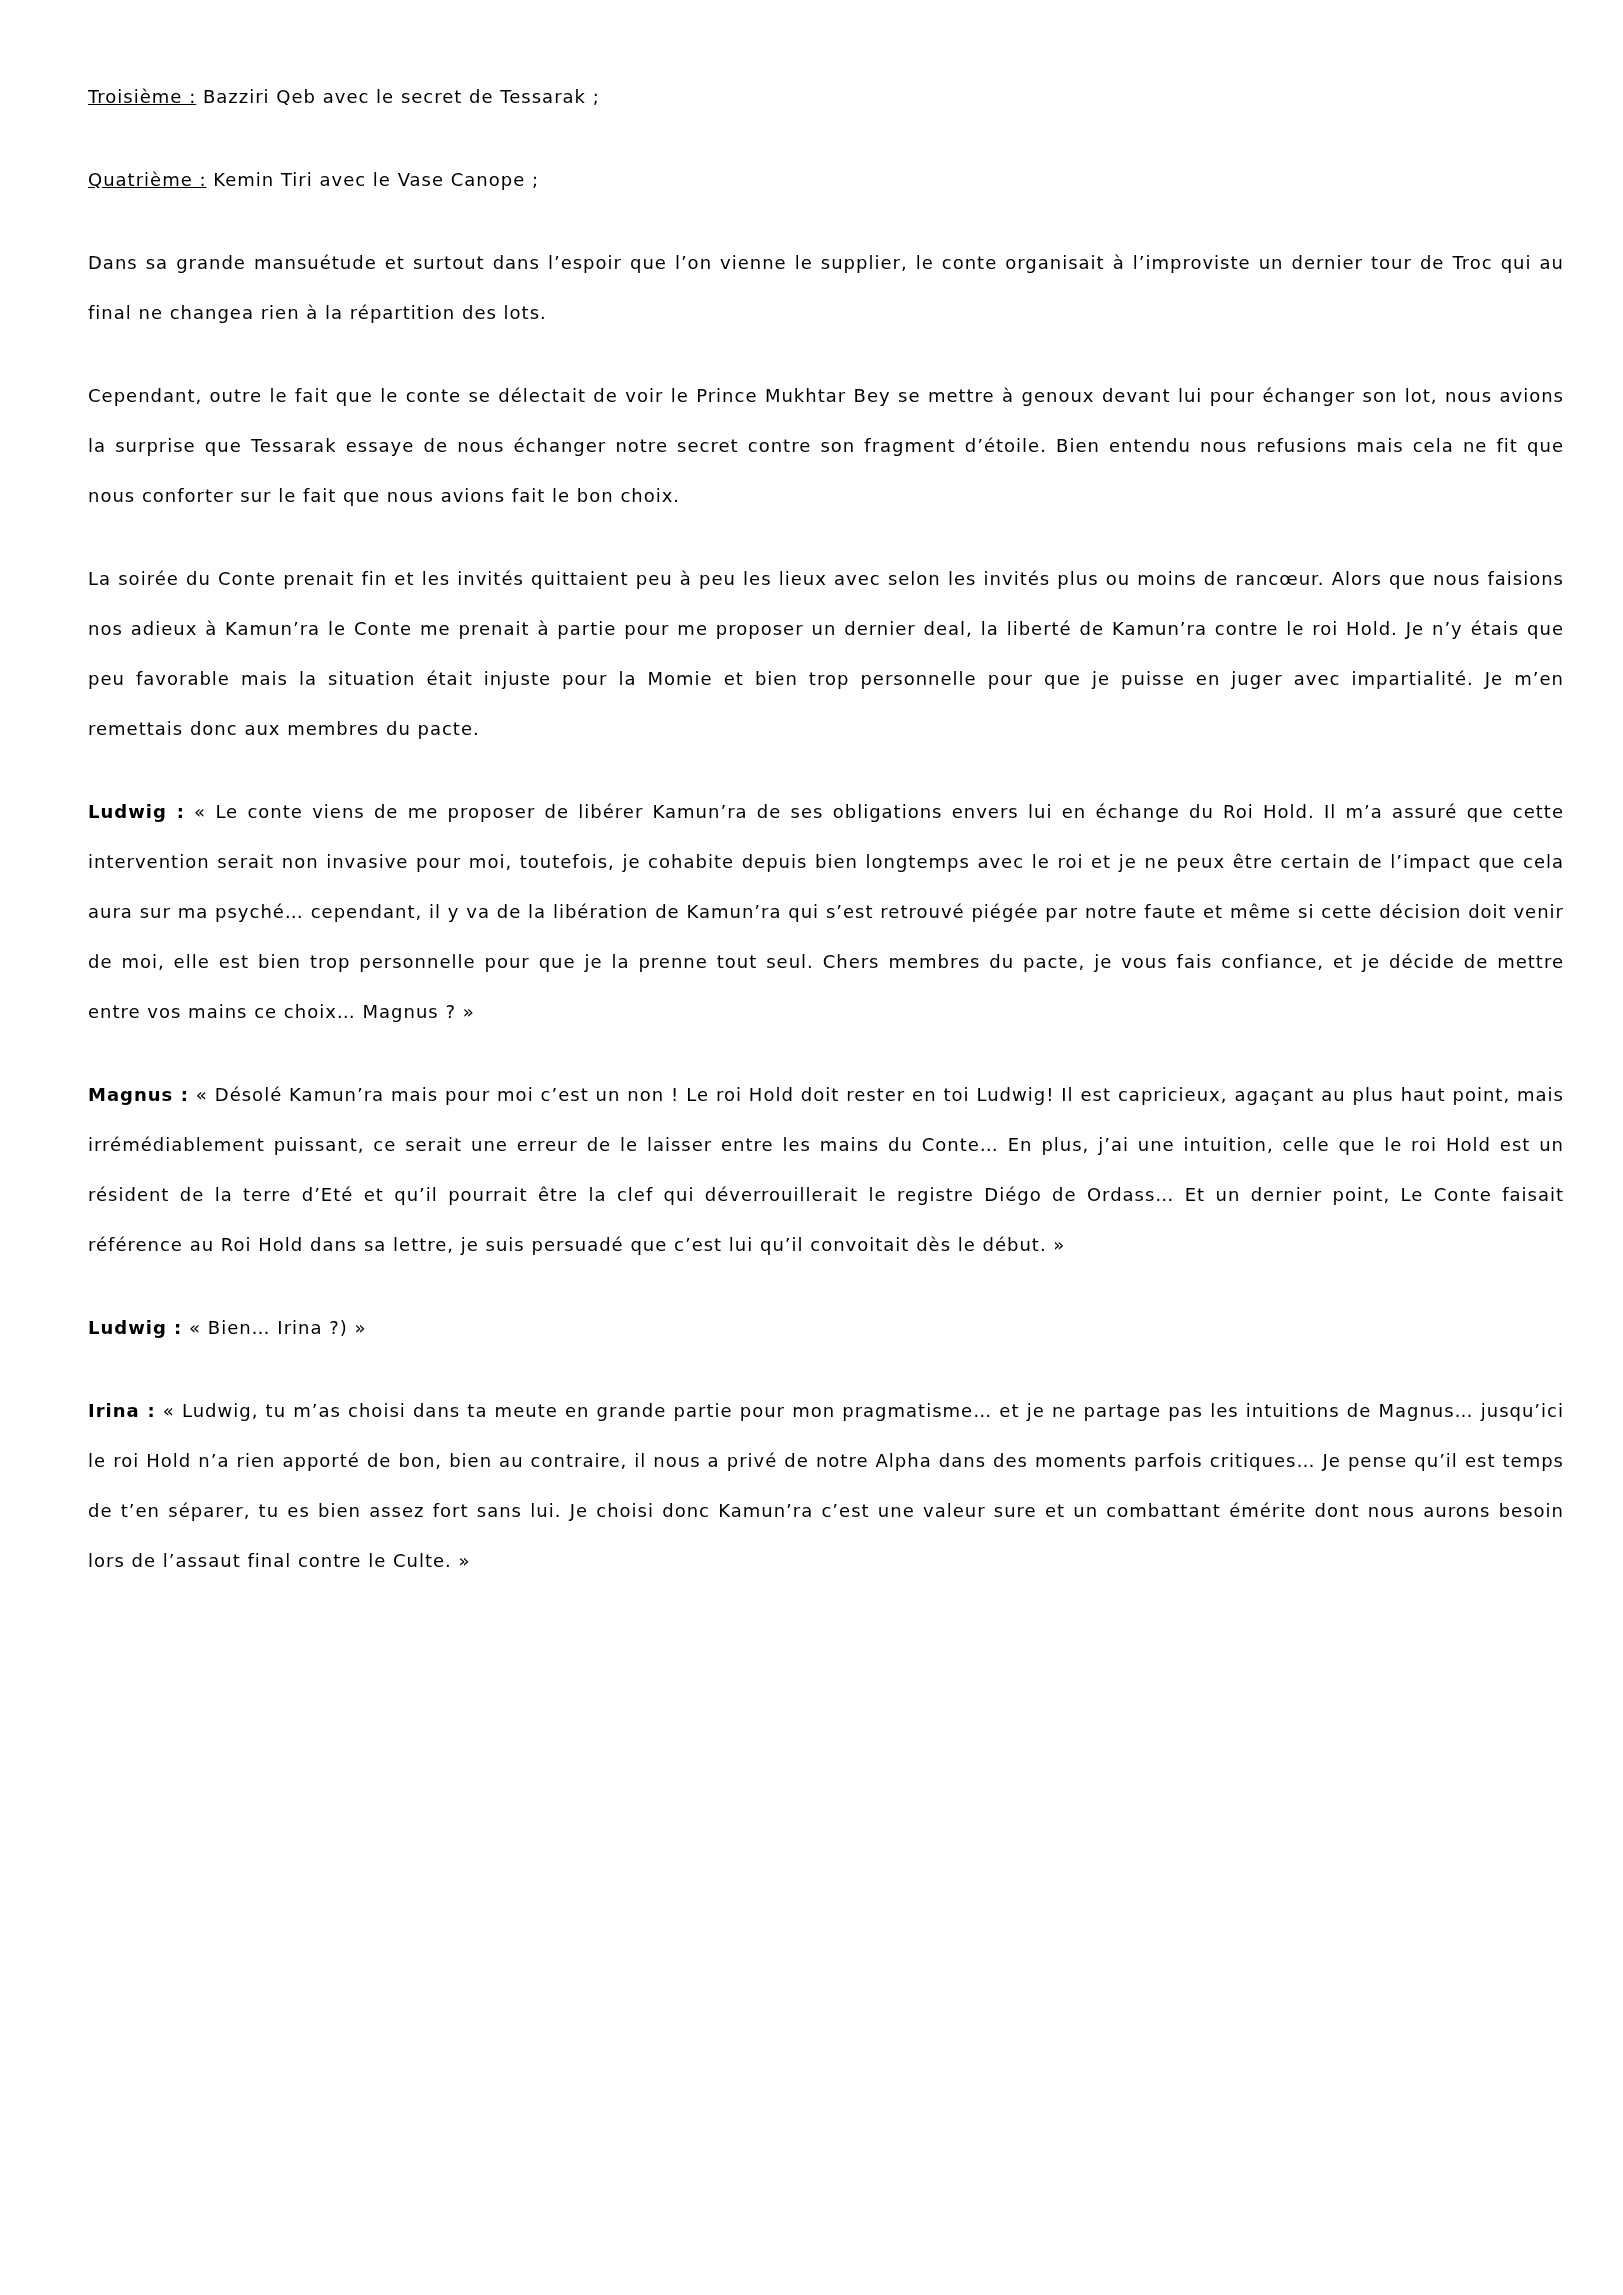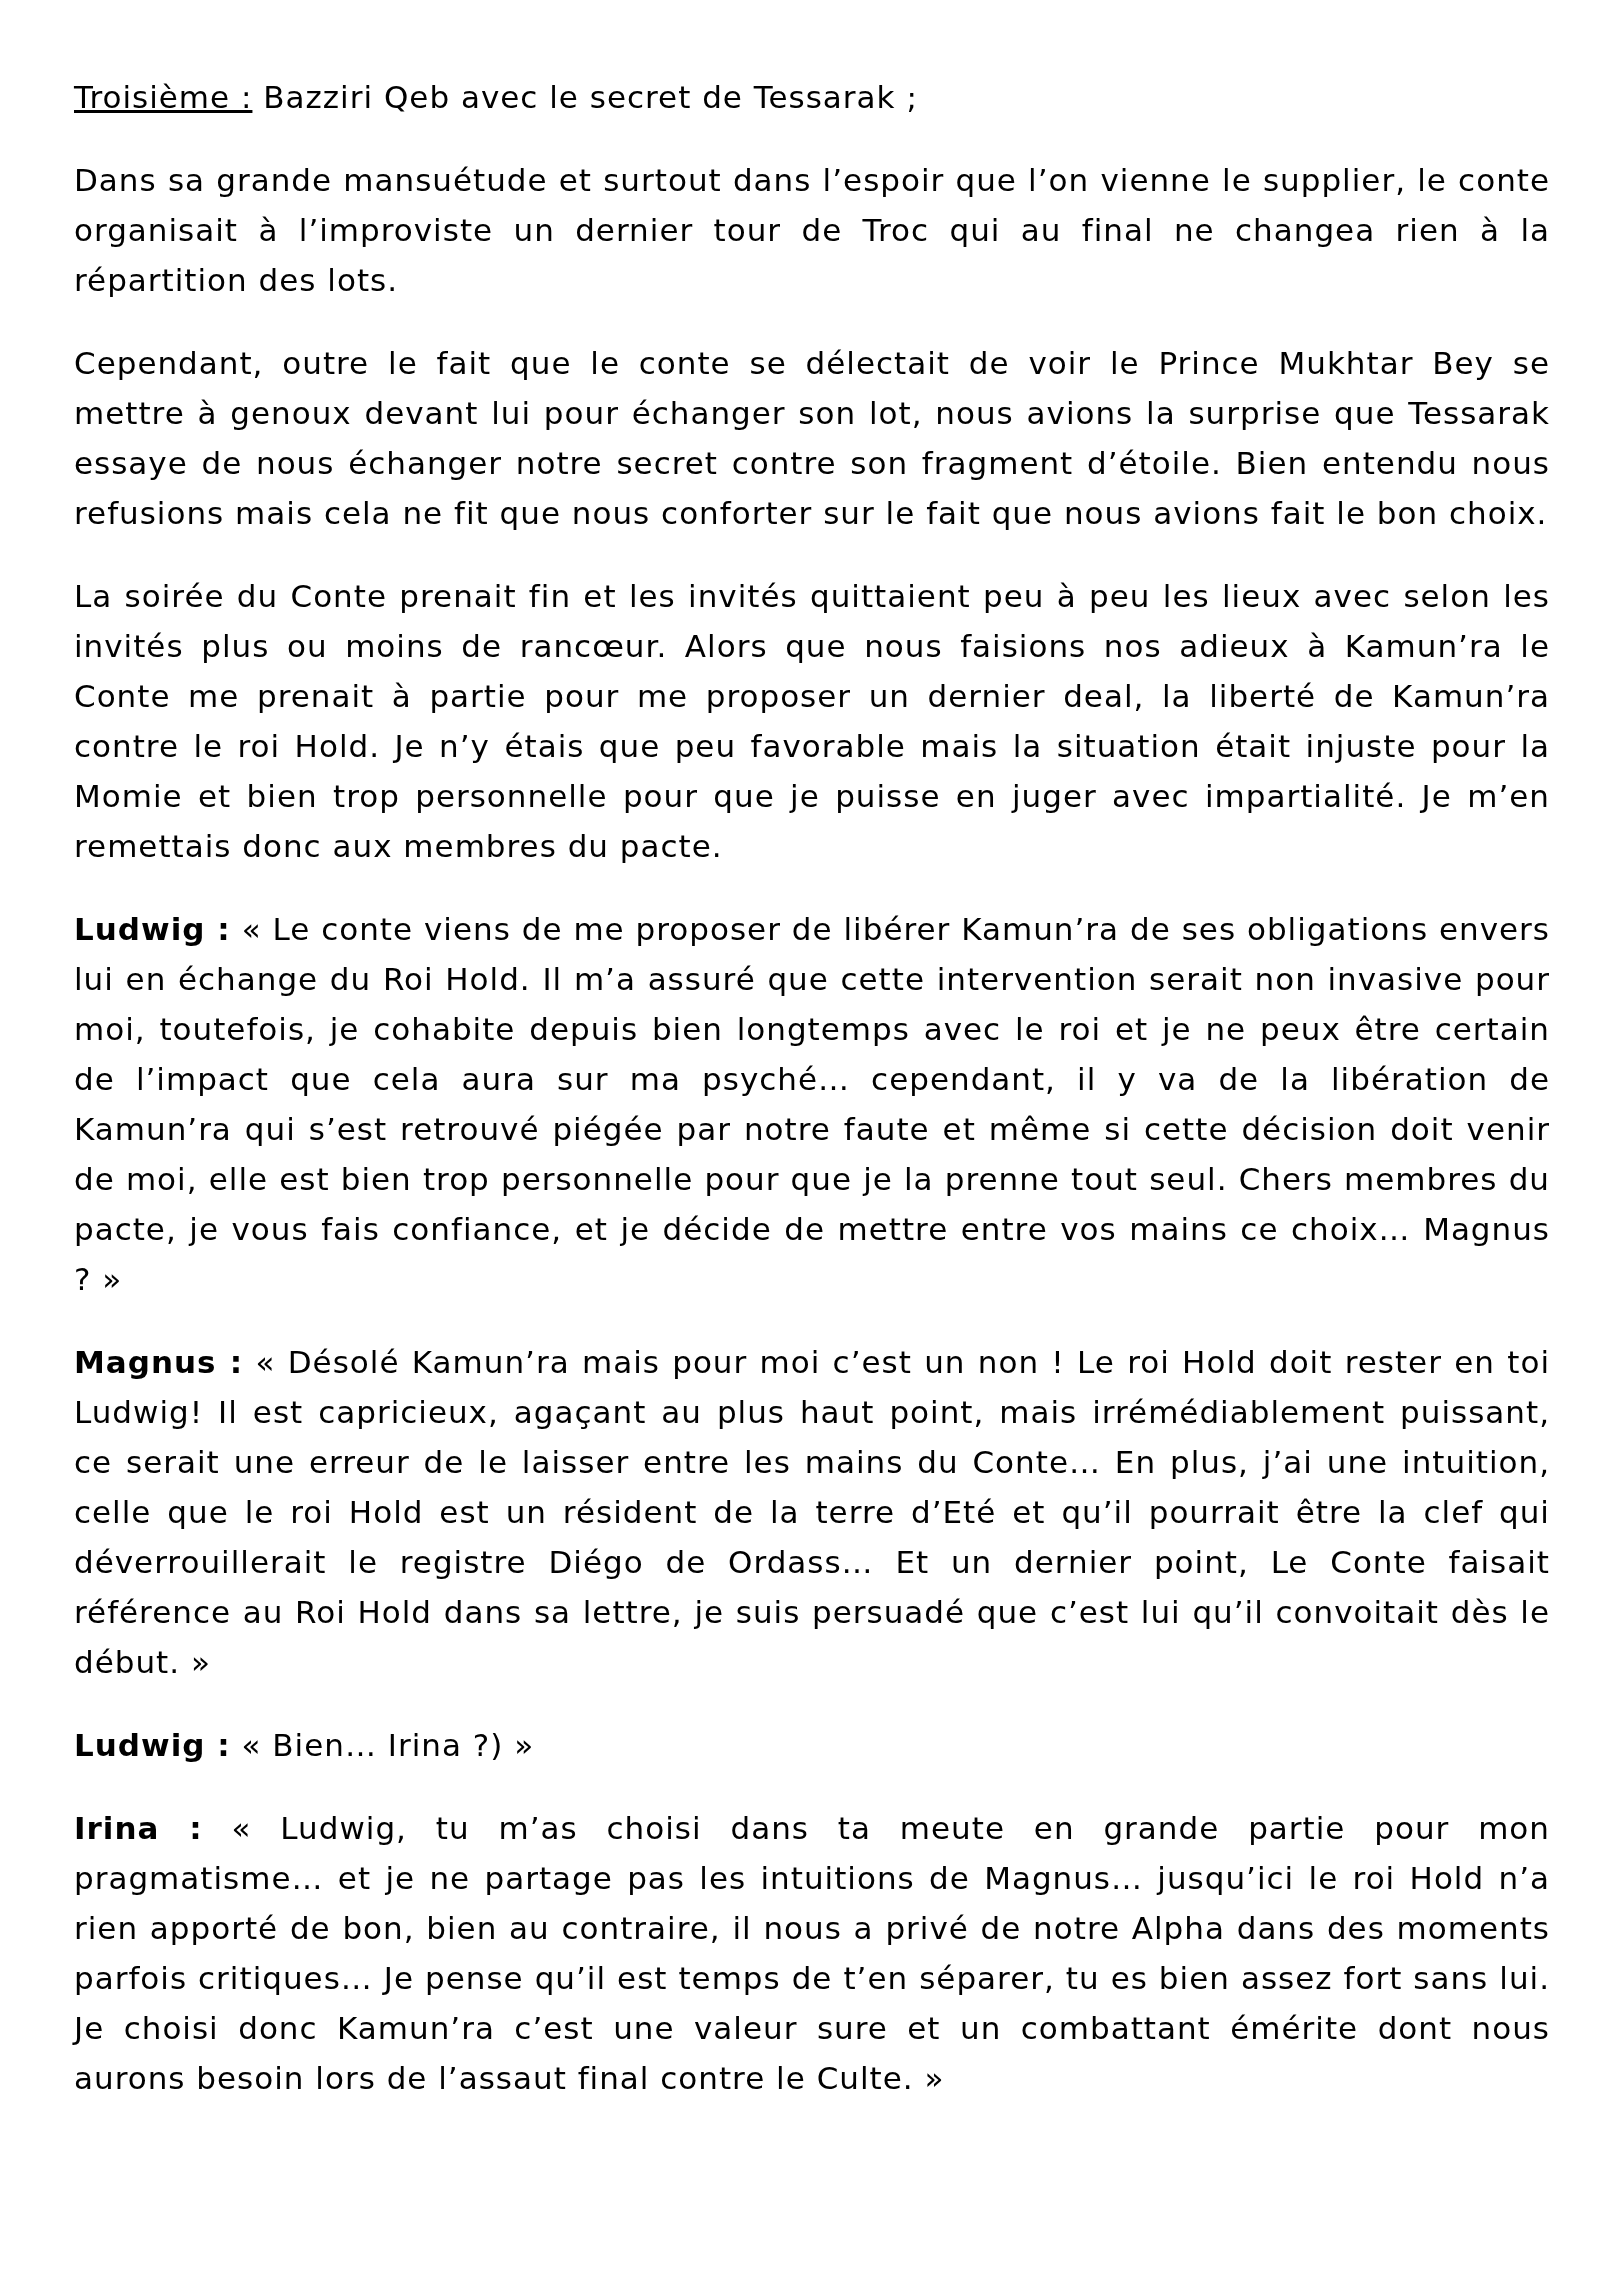--- a/index.html
+++ b/index.html
@@ -9,26 +9,26 @@
   }
   .page {
     position: relative;
     width: 1623px;
     height: 2295px;
     background: #ffffff;
     overflow: hidden;
   }
   .content {
     position: absolute;
-    left: 74px;
+    left: 88px;
     top: 72px;
     width: 1476px;
     color: #000000;
     font-family: "DejaVu Sans", "Liberation Sans", sans-serif;
-    font-size: 31px;
+    font-size: 18px;
     line-height: 50px;
     letter-spacing: 1px;
   }
   .content p {
     margin: 0 0 33px 0;
     text-align: justify;
   }
   .label-u {
     text-decoration: underline;
   }
@@ -38,20 +38,21 @@
   }
 </style>
 </head>
 <body>
 
 <div class="page">
   <div class="content">
 
     <p><span class="label-u">Troisième :</span><span> Bazziri Qeb avec le secret de Tessarak ;</span></p>
 
+    <p><span class="label-u">Quatrième :</span><span> Kemin Tiri avec le Vase Canope ;</span></p>
 
 
 
     <p><span>Dans sa grande mansuétude et surtout dans l’espoir que l’on vienne le supplier, le conte organisait à l’improviste un dernier tour de Troc qui au final ne changea rien à la répartition des lots.</span></p>
 
     <p><span>Cependant, outre le fait que le conte se délectait de voir le Prince Mukhtar Bey se mettre à genoux devant lui pour échanger son lot, nous avions la surprise que Tessarak essaye de nous échanger notre secret contre son fragment d’étoile. Bien entendu nous refusions mais cela ne fit que nous conforter sur le fait que nous avions fait le bon choix.</span></p>
 
     <p><span>La soirée du Conte prenait fin et les invités quittaient peu à peu les lieux avec selon les invités plus ou moins de rancœur. Alors que nous faisions nos adieux à Kamun’ra le Conte me prenait à partie pour me proposer un dernier deal, la liberté de Kamun’ra contre le roi Hold. Je n’y étais que peu favorable mais la situation était injuste pour la Momie et bien trop personnelle pour que je puisse en juger avec impartialité. Je m’en remettais donc aux membres du pacte.</span></p>
 
     <p><span class="label-b">Ludwig :</span><span> « Le conte viens de me proposer de libérer Kamun’ra de ses obligations envers lui en échange du Roi Hold. Il m’a assuré que cette intervention serait non invasive pour moi, toutefois, je cohabite depuis bien longtemps avec le roi et je ne peux être certain de l’impact que cela aura sur ma psyché… cependant, il y va de la libération de Kamun’ra qui s’est retrouvé piégée par notre faute et même si cette décision doit venir de moi, elle est bien trop personnelle pour que je la prenne tout seul. Chers membres du pacte, je vous fais confiance, et je décide de mettre entre vos mains ce choix… Magnus ? »</span></p>

